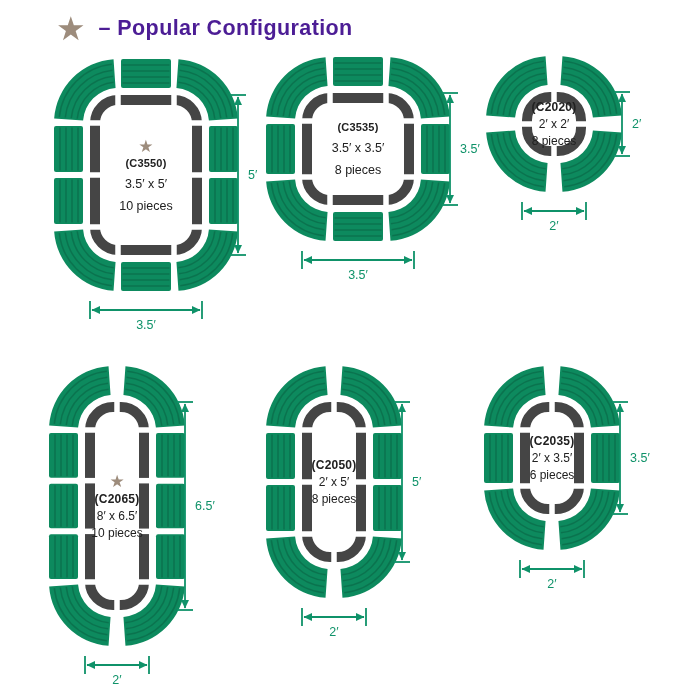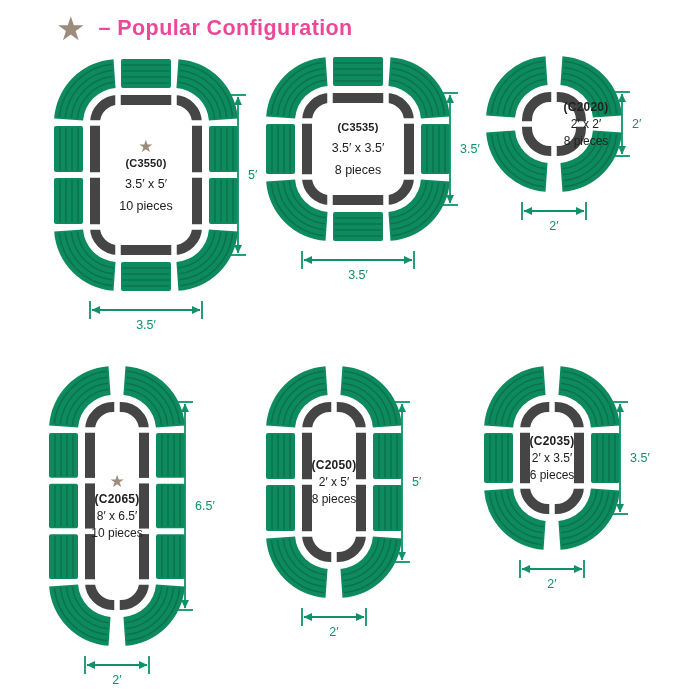--- a/index.html
+++ b/index.html
@@ -9,21 +9,21 @@
     font-family:"Liberation Sans", sans-serif;
   }
   .header{
     position:absolute;left:56px;top:12px;
     display:flex;align-items:center;gap:13px;
   }
   .header .star{
     color:#9d8c7c;font-size:33px;line-height:1;
   }
   .header .title{
-    color:#ec4899;font-weight:700;font-size:21.5px;letter-spacing:.4px;
+    color:#4c1d95;font-weight:700;font-size:21.5px;letter-spacing:.4px;
   }
   .config{position:absolute;}
   .config svg{position:absolute;left:0;top:0;display:block;}
   .center-label{
     position:absolute;transform:translate(-50%,-50%);
     text-align:center;color:#212121;white-space:nowrap;
   }
   .star-center{font-size:17px;color:#9d8c7c;line-height:1.15;}
   .model{font-weight:700;font-size:11px;letter-spacing:.2px;}
   .size,.pieces{font-size:12.5px;margin-top:8px;}
@@ -304,21 +304,21 @@
         </g>
         <g>
           <line x1="0" y1="110" x2="0" y2="128" stroke="#0f9269" stroke-width="1.8"></line>
           <line x1="64" y1="110" x2="64" y2="128" stroke="#0f9269" stroke-width="1.8"></line>
           <line x1="2" y1="119" x2="62" y2="119" stroke="#0f9269" stroke-width="1.8"></line>
           <polygon points="1.5,119 10,115 10,123" fill="#0f9269"></polygon>
           <polygon points="62.5,119 54,115 54,123" fill="#0f9269"></polygon>
         </g>
       </g>
     </svg>
-  <div class="center-label" style="left: 70px; top: 70px; margin-left: 32px;">
+  <div class="center-label" style="left: 70px; top: 70px;">
 
     <div class="model">(C2020)</div>
     <div class="size">2′ x 2′</div>
     <div class="pieces">8 pieces</div>
   </div>
   <div class="dim-label dim-v" style="left: 148px; top: 70px;">2′</div>
   <div class="dim-label dim-h" style="left: 70px; top: 165px;">2′</div>
 </div>
 
 <div class="config narrow" id="cfg-3" style="left: 47px; top: 364px; width: 172px; height: 326px;">

